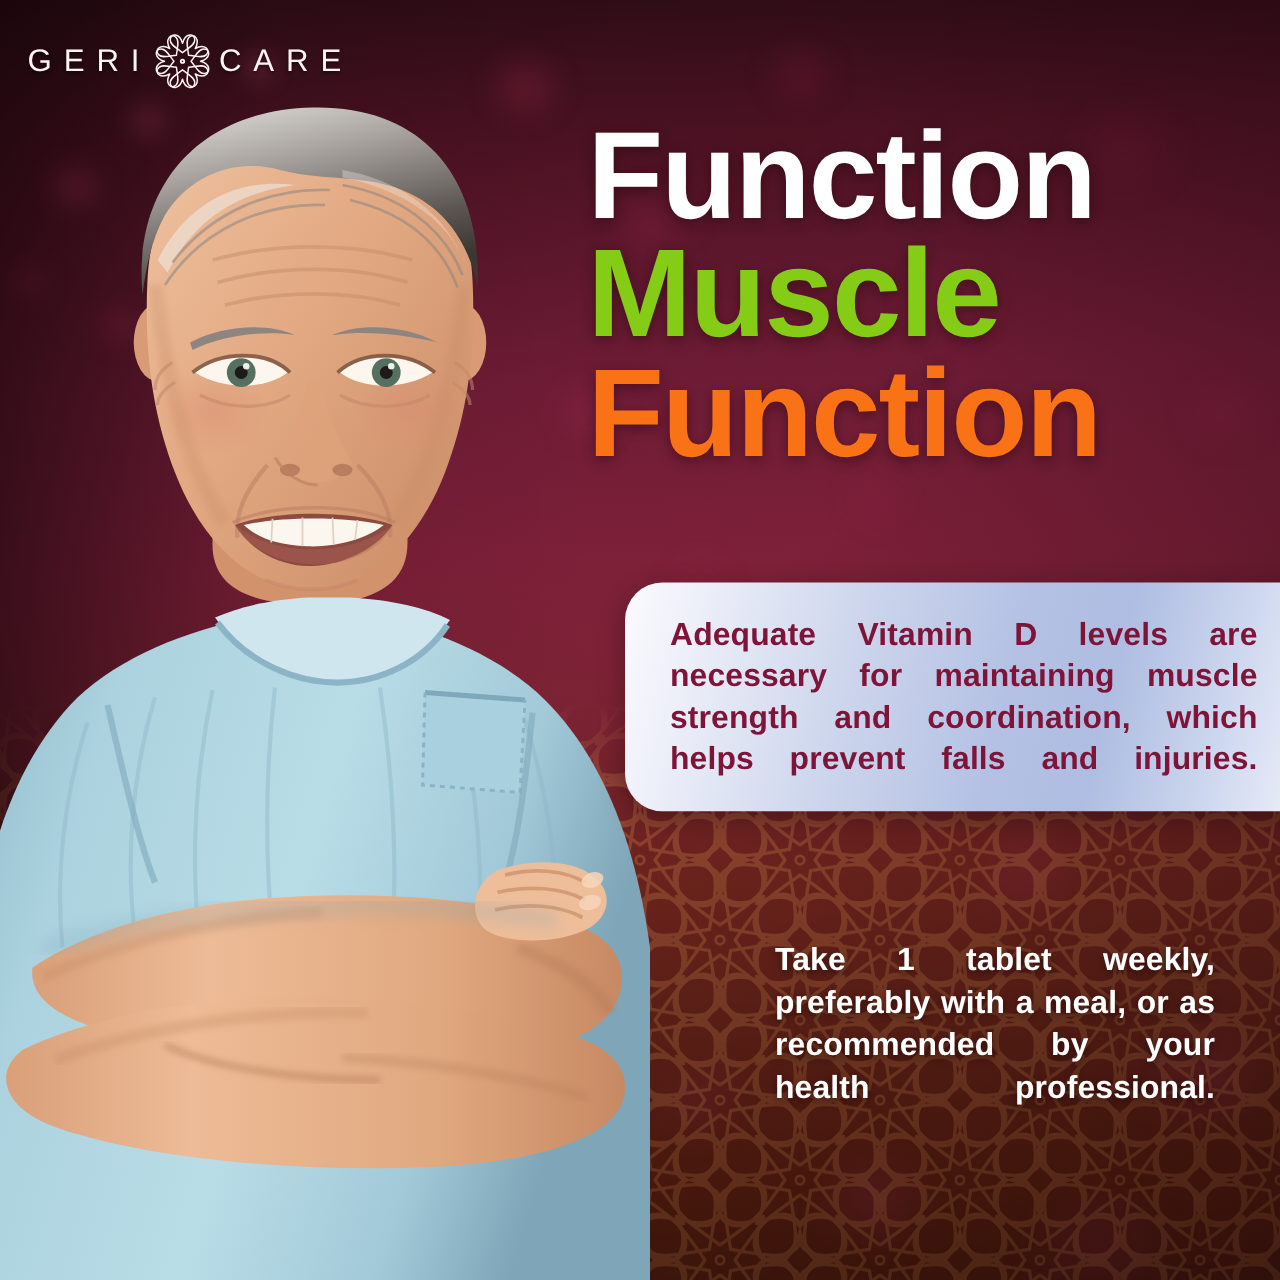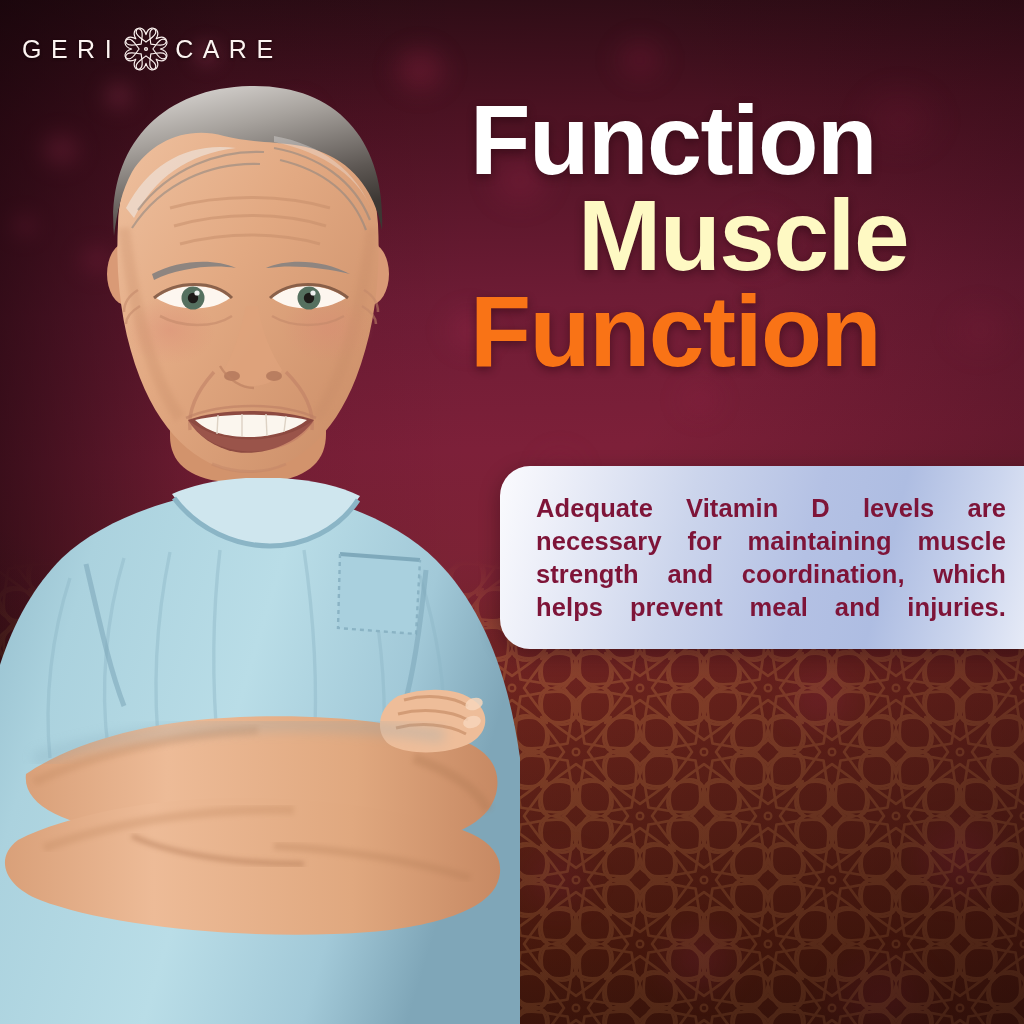--- a/index.html
+++ b/index.html
@@ -104,21 +104,21 @@
     line-height:.96;
     letter-spacing:-1.5px;
   }
   .headline .ln{
     display:block;
     font-weight:700;
     font-size:100px;
     text-shadow:0 3px 10px rgba(28,4,12,.45);
   }
   .headline .ln-1{color:#ffffff;font-size:99px;}
-  .headline .ln-2{color:#fef9c3;font-size:100px;text-align:center;}
+  .headline .ln-2{color:#84cc16;font-size:100px;}
   .headline .ln-3{color:#f97316;font-size:100px;}
 
   
   .callout{
     position:absolute;left:500px;top:466px;width:540px;height:183px;
     border-radius:30px 0 0 30px;
     background:linear-gradient(104deg,
       #fbfbfe 0%,
       #eef0f9 10%,
       #ccd5ec 34%,
@@ -452,17 +452,20 @@
     <span class="logo-word">CARE</span>
   </div>
 
   <div class="headline">
     <span class="ln ln-1">Function</span>
     <span class="ln ln-2">Muscle</span>
     <span class="ln ln-3">Function</span>
   </div>
 
   <div class="callout">
-    <p class="callout-text">Adequate Vitamin D levels are necessary for maintaining muscle strength and coordination, which helps prevent meal and injuries.</p>
-  </div>
-
+    <p class="callout-text">Adequate Vitamin D levels are necessary for maintaining muscle strength and coordination, which helps prevent falls and injuries.</p>
+  </div>
+
+  <div class="dosage">
+    <p>Take 1 tablet weekly, preferably with a meal, or as recommended by your health professional.</p>
+  </div>
 
 </div>
 
 </body></html>

